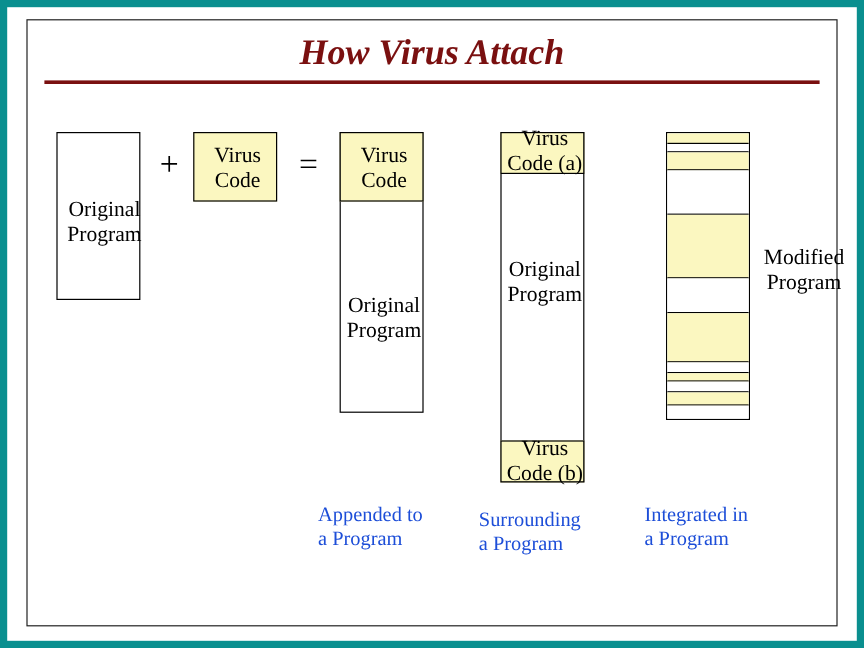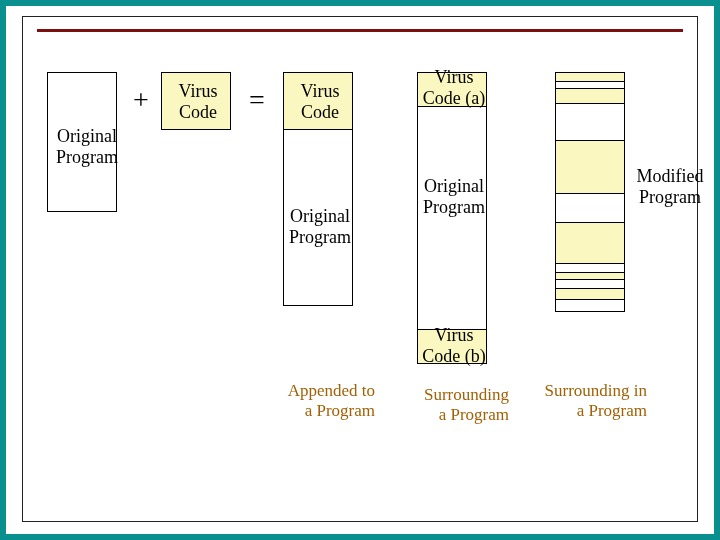--- a/index.html
+++ b/index.html
@@ -61,22 +61,22 @@
   }
   .label {
     position: absolute;
     font-size: 18px;
     text-align: center;
     line-height: 1.15;
   }
   .caption {
     position: absolute;
     font-size: 17px;
-    text-align: right;
-    color: #a16207;
+    text-align: left;
+    color: #1d4ed8;
     line-height: 1.15;
     width: 110px;
   }
   
   .intbox {
     position: absolute;
     box-sizing: border-box;
     border: 1.5px solid #000;
     display: flex;
     flex-direction: column;
@@ -87,20 +87,21 @@
   }
   .sv { background: #fbf7c0; border-bottom: 1px solid #000; }
   .sp { background: #fff; border-bottom: 1px solid #000; }
   .intbox .stripe:last-child { border-bottom: none; }
 </style>
 </head>
 <body>
 
 <div class="outer">
   <div class="inner">
+    <div class="title">How Virus Attach</div>
     <div class="hr"></div>
 
     <div class="stage">
 
       <div class="box" style="left:10px; top:16px; width:70px; height:140px;"></div>
       <div class="label" style="left:-5px; top:70px; width:110px; white-space:pre-line;">Original
 Program</div>
 
       <div class="op" style="left:92px; top:30px; width:24px;">+</div>
 
@@ -140,18 +141,18 @@
         <div class="stripe sp" style="height:28px;"></div>
         <div class="stripe sv" style="height:40px;"></div>
         <div class="stripe sp" style="height:8px;"></div>
         <div class="stripe sv" style="height:6px;"></div>
         <div class="stripe sp" style="height:8px;"></div>
         <div class="stripe sv" style="height:10px;"></div>
         <div class="stripe sp" style="flex:1;"></div>
       </div>
       <div class="label" style="left:590px; top:110px; width:86px; white-space:pre-line;">Modified
 Program</div>
-      <div class="caption" style="left:500px; top:325px; white-space:pre-line;">Surrounding in
+      <div class="caption" style="left:500px; top:325px; white-space:pre-line;">Integrated in
 a Program</div>
 
     </div>
   </div>
 </div>
 
 </body></html>

